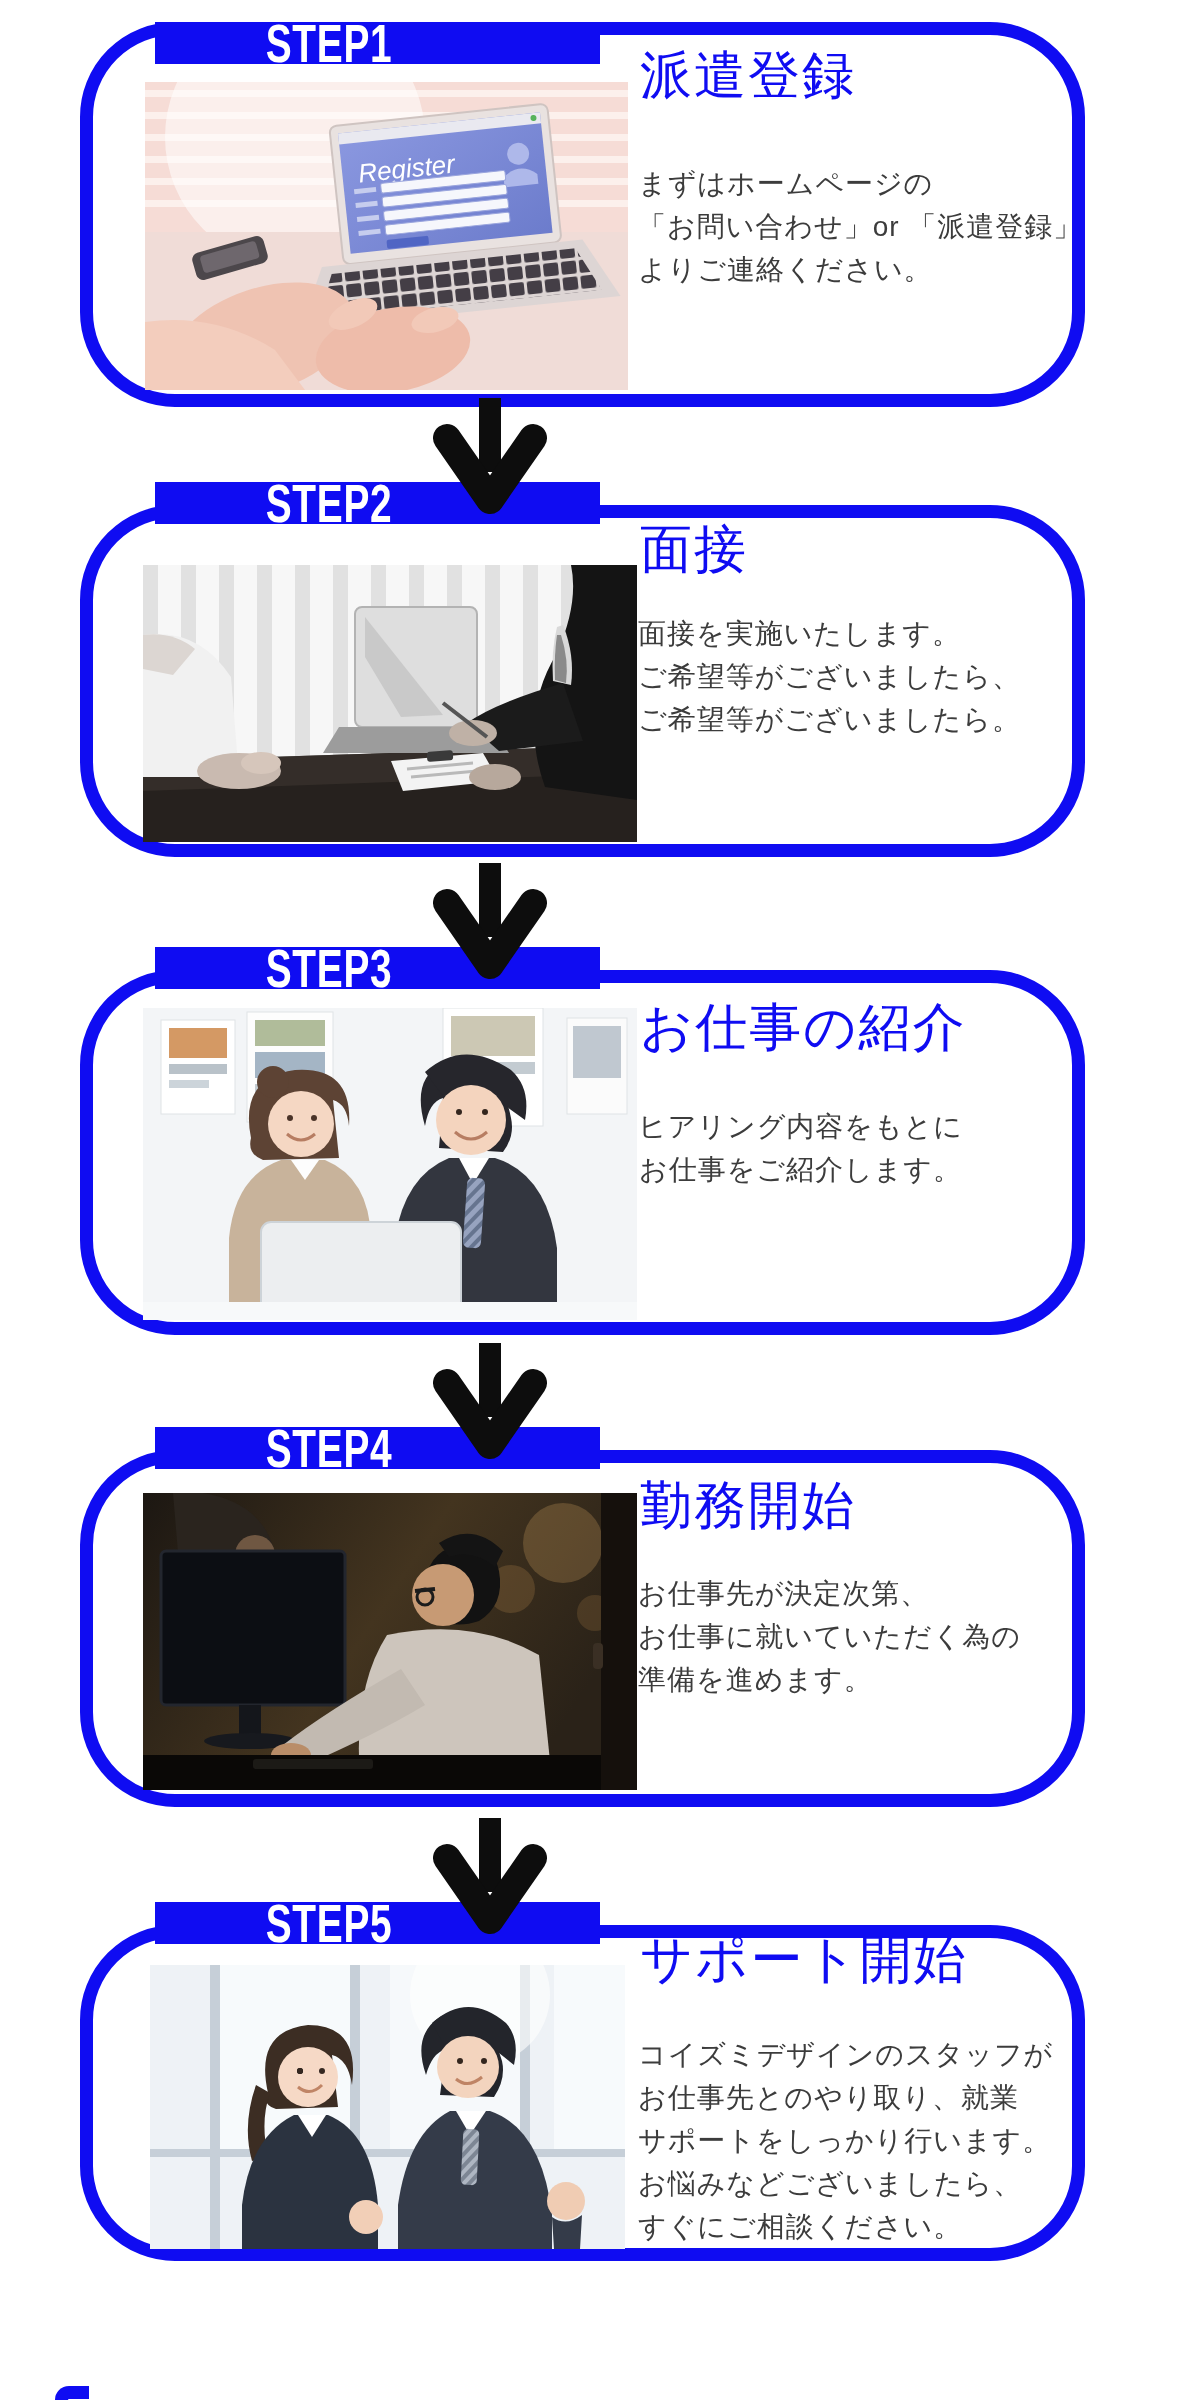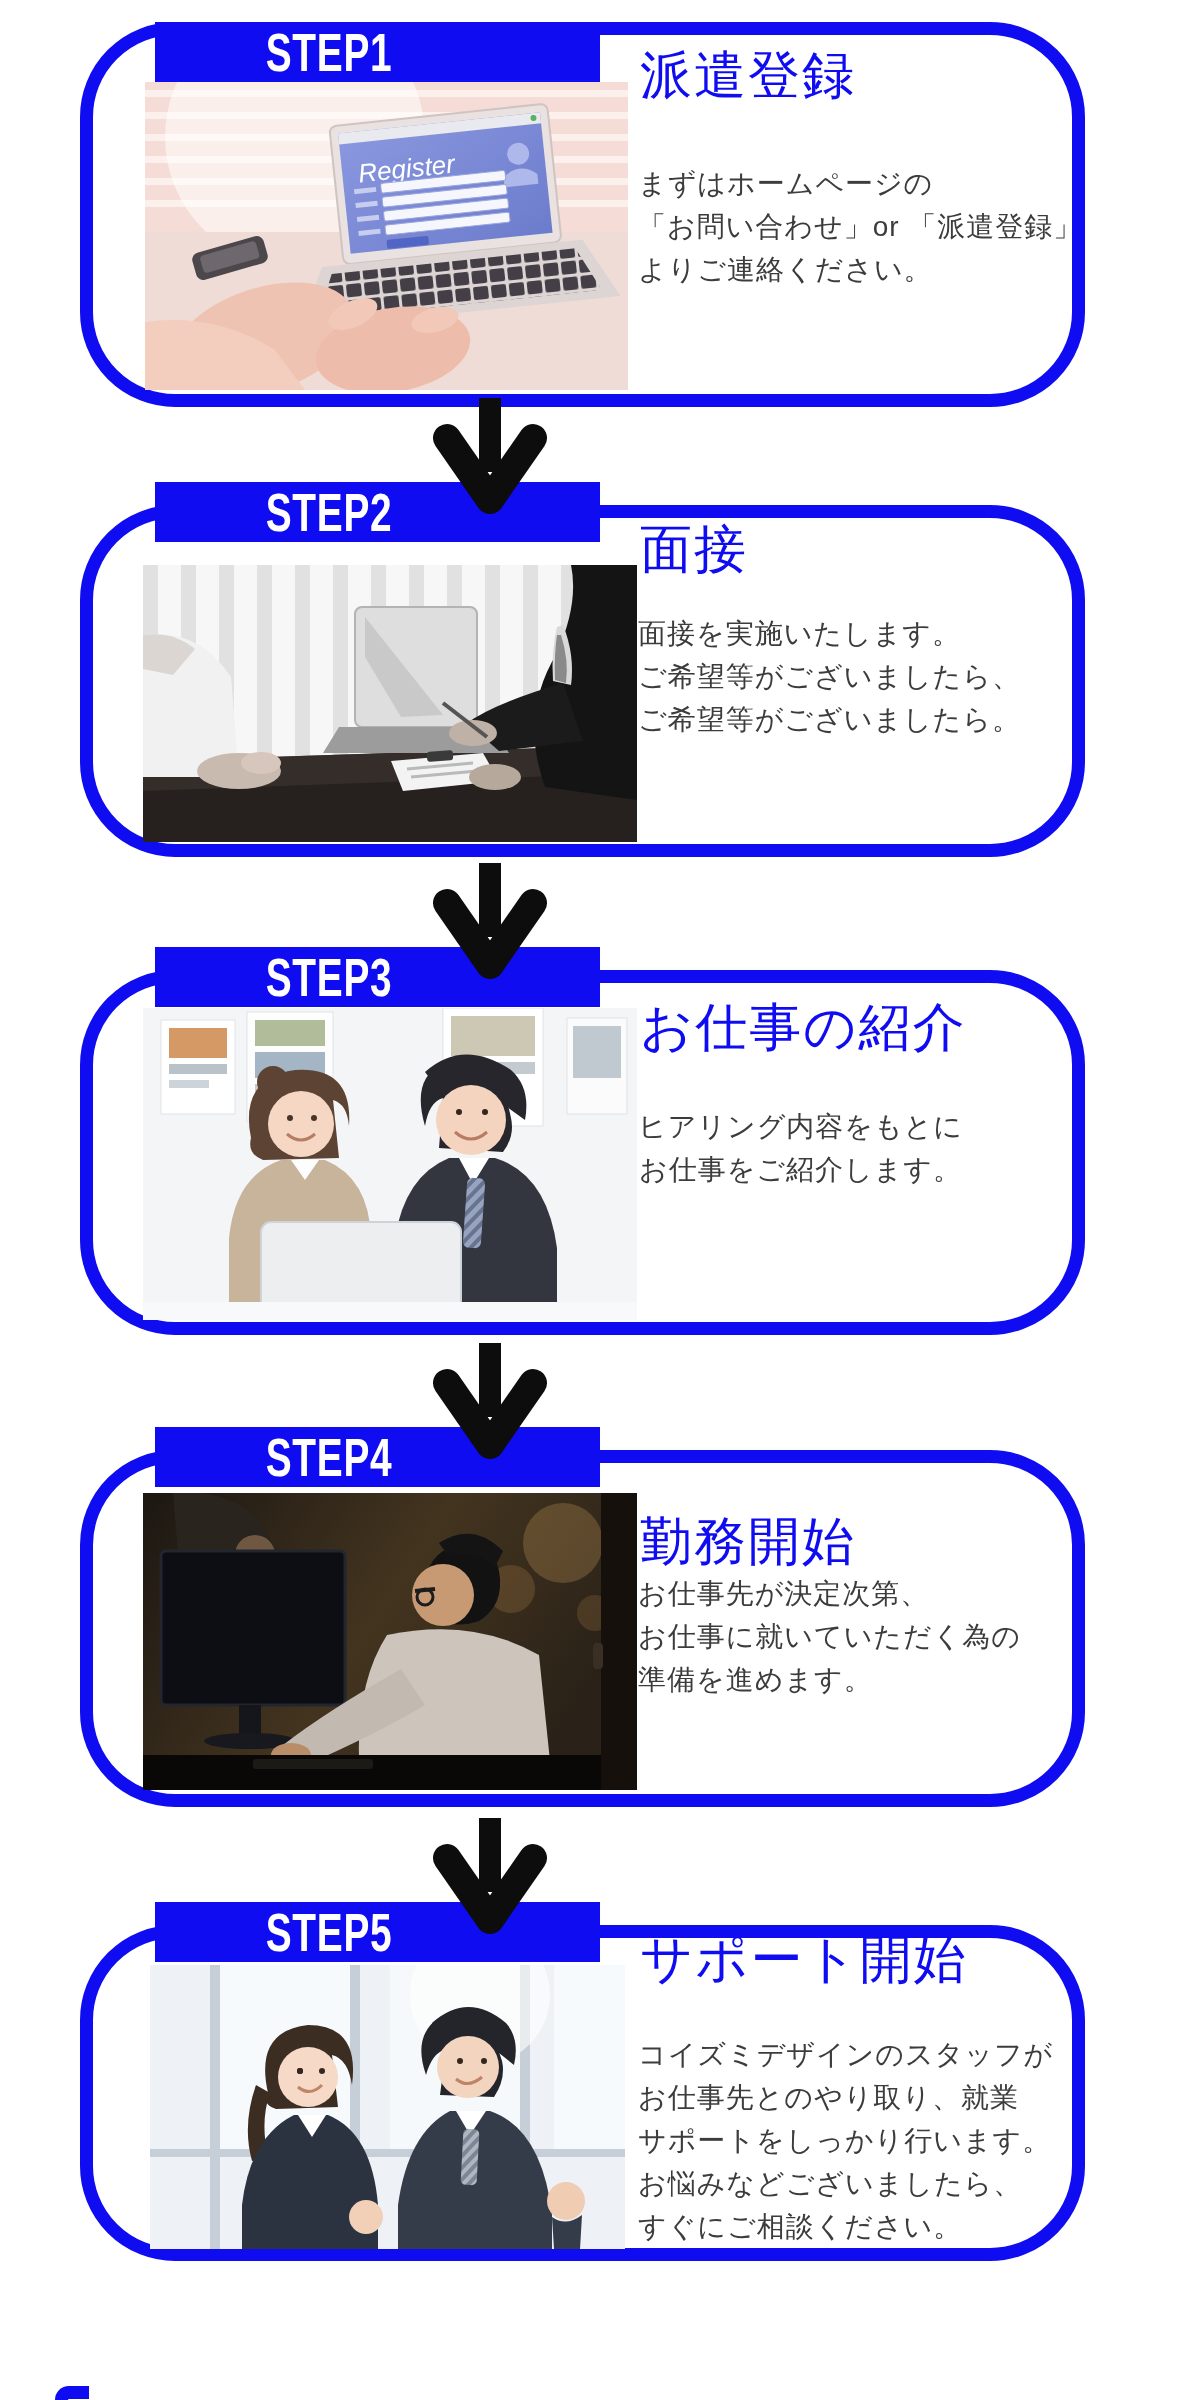--- a/index.html
+++ b/index.html
@@ -12,21 +12,21 @@
   body{font-family:"Liberation Sans","DejaVu Sans",sans-serif;}
   .canvas{position:relative;width:1200px;height:2400px;background:#ffffff;overflow:hidden;}
   section{display:contents;}
 
   .box{
     position:absolute;left:80px;width:1005px;
     border:13px solid var(--accent);
     border-radius:95px;background:#fff;
   }
   .band{
-    position:absolute;left:155px;width:445px;height:60px;
+    position:absolute;left:155px;width:445px;height:42px;
     background:var(--accent);z-index:5;
     display:flex;align-items:center;justify-content:center;
   }
   .band span{
     color:#fff;font-weight:700;font-size:54px;line-height:1;
     letter-spacing:1px;
     transform:translateX(-48px) scaleX(0.72);
     transform-origin:center;
     white-space:nowrap;
   }
@@ -295,21 +295,21 @@
         <circle cx="282" cy="104" r="8" fill="none" stroke="#1c1c1c" stroke-width="3"></circle>
         <path d="M244 142 Q330 124 396 162 L410 297 L218 297 Q208 198 244 142 Z" fill="#cdc5bc"></path>
         <path d="M258 176 Q184 218 140 252 L158 274 Q232 242 282 212 Z" fill="#c2bab1"></path>
         <ellipse cx="148" cy="262" rx="20" ry="12" fill="#b98d68"></ellipse>
         <rect x="0" y="262" width="494" height="35" fill="#0a0806"></rect>
         <rect x="110" y="266" width="120" height="10" rx="3" fill="#1c1a16"></rect>
         <rect x="458" y="0" width="36" height="297" fill="#15100c"></rect>
         <rect x="450" y="150" width="10" height="26" rx="4" fill="#3a2f24"></rect>
       </svg>
     </div>
-    <h2 class="title" style="top:1478px;margin-top:36px;">勤務開始</h2>
+    <h2 class="title" style="top:1478px;">勤務開始</h2>
     <div class="desc" style="top:1572px;">
       <div>お仕事先が決定次第、</div>
       <div>お仕事に就いていただく為の</div>
       <div>準備を進めます。</div>
     </div>
   </section>
 
   <div class="arrow" style="top:1818px;">
     <svg viewBox="0 0 110 120">
         <rect x="44" y="0" width="22" height="74" fill="var(--arrow)"></rect>

